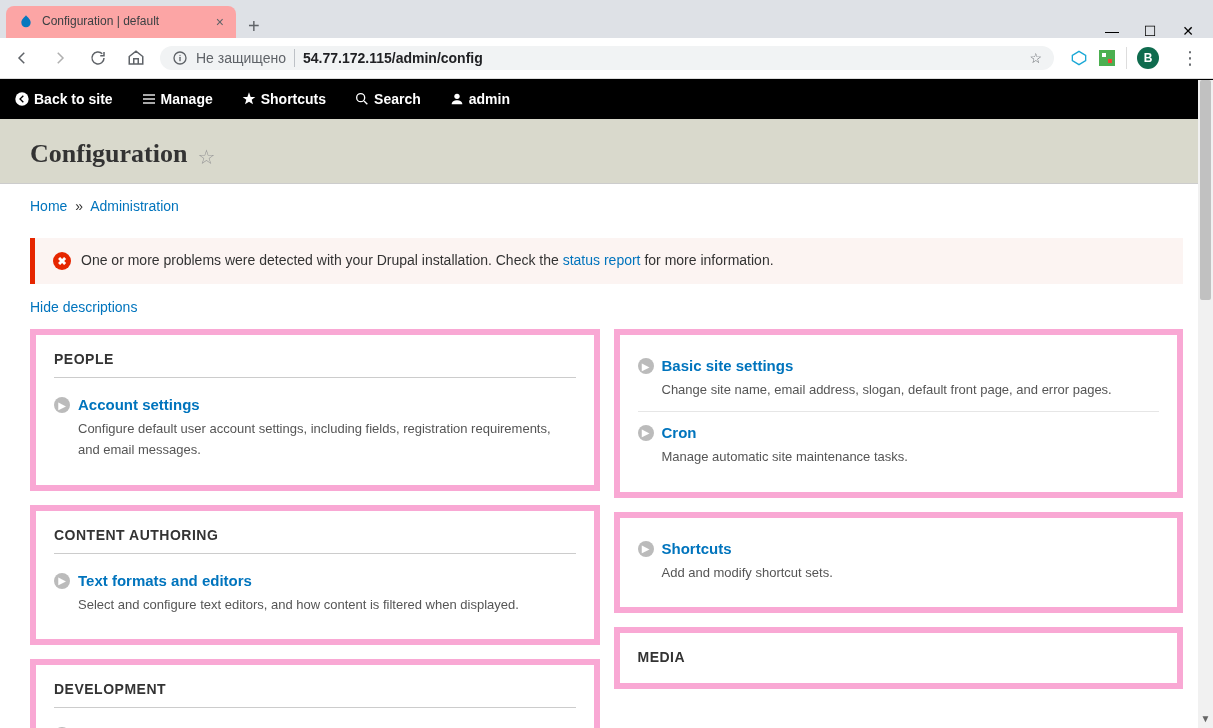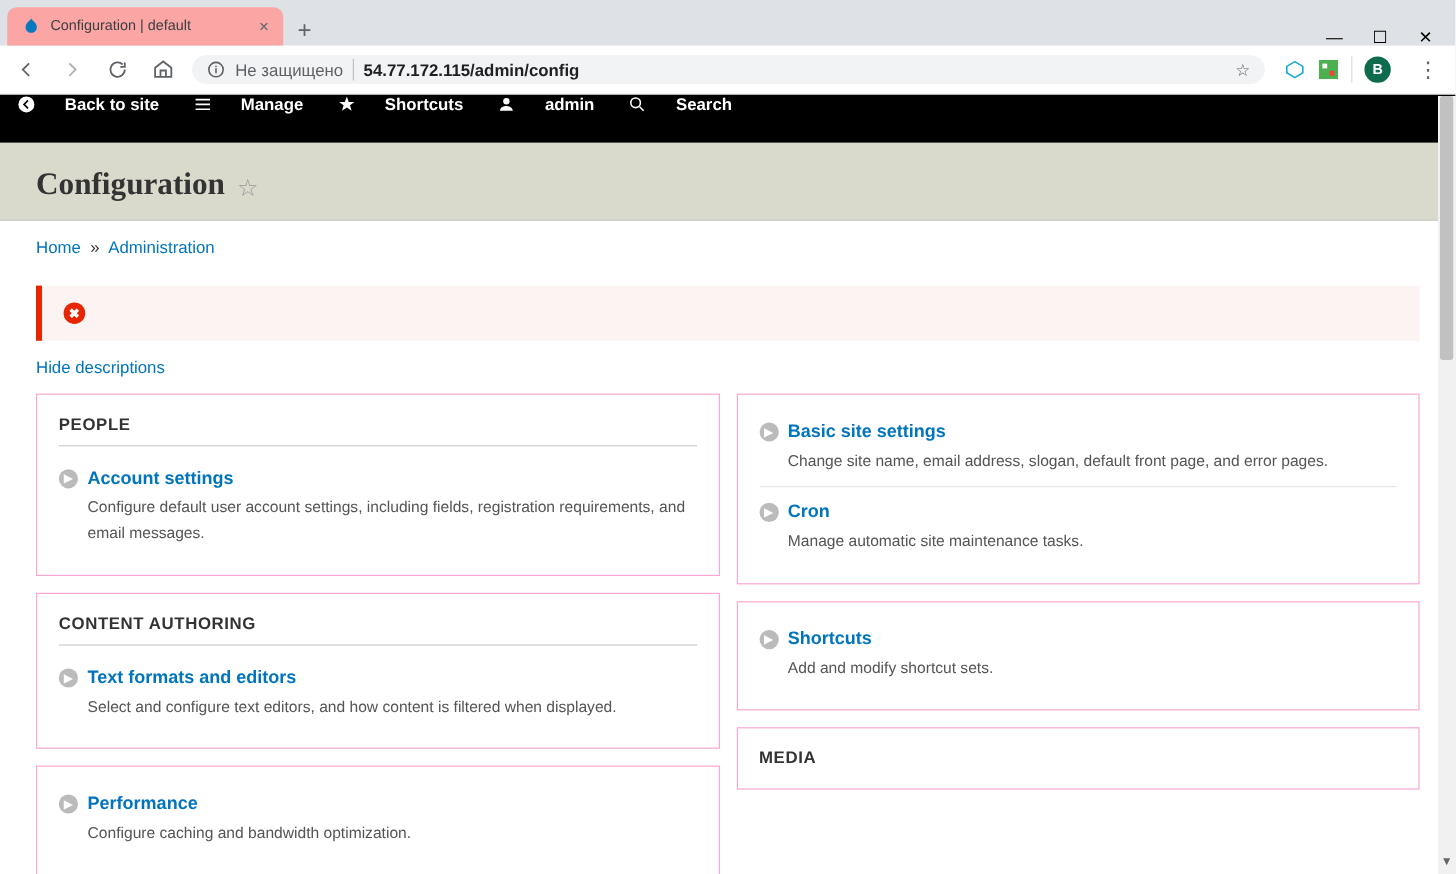--- a/index.html
+++ b/index.html
@@ -23,21 +23,21 @@
 .addr-sep { width: 1px; height: 18px; background: #bdc1c6; }
 .addr-url { color: #202124; font-weight: bold; }
 .addr-star { margin-left: auto; color: #5f6368; cursor: pointer; }
 .ext-icons { display: flex; align-items: center; gap: 10px; padding: 0 6px; }
 .ext-icon { width: 18px; height: 18px; display: flex; align-items: center; justify-content: center; }
 .profile-badge { width: 22px; height: 22px; border-radius: 50%; background: #0f6b4e; color: #fff; display: flex; align-items: center; justify-content: center; font-size: 12px; font-weight: bold; }
 .chrome-menu { font-size: 18px; color: #5f6368; cursor: pointer; padding: 0 6px; }
 
 
 .admin-bar { background: #000; color: #fff; display: flex; align-items: center; height: 40px; font-size: 14px; }
-.admin-item { display: flex; align-items: flex-start; gap: 24px; padding: 0 14px; height: 100%; font-weight: bold; cursor: pointer; }
+.admin-item { display: flex; align-items: center; gap: 4px; padding: 0 14px; height: 100%; font-weight: bold; cursor: pointer; }
 .admin-icon { display: inline-flex; align-items: center; justify-content: center; width: 16px; height: 16px; }
 
 
 .page-header { background: #d9d9cc; padding: 20px 30px 14px; border-bottom: 1px solid #ccc; }
 .page-title-row { display: flex; align-items: flex-end; gap: 10px; }
 .page-title { font-family: Georgia, serif; font-size: 26px; color: #333; font-weight: bold; }
 .star-outline { color: #999; font-size: 20px; cursor: pointer; }
 
 
 .content { padding: 14px 30px; }
@@ -46,21 +46,21 @@
 .breadcrumb-sep { color: #333; margin: 0 4px; }
 
 .message-error { border-left: 5px solid #e62600; background: #fcf4f2; padding: 14px 18px; margin-bottom: 14px; font-size: 14px; display: flex; align-items: flex-start; gap: 10px; }
 .error-icon { width: 18px; height: 18px; background: #e62600; border-radius: 50%; color: #fff; display: flex; align-items: center; justify-content: center; font-size: 11px; font-weight: bold; flex-shrink: 0; }
 .message-error a { color: #0074bd; text-decoration: none; }
 
 .hide-desc { color: #0074bd; text-decoration: none; font-size: 14px; display: inline-block; margin-bottom: 14px; }
 
 .panels { display: flex; gap: 14px; }
 .panel-col { flex: 1; display: flex; flex-direction: column; gap: 14px; }
-.panel { border: 1px solid #f9a8d4; padding: 10px 18px 14px; }
+.panel { border: 6px solid #f9a8d4; padding: 10px 18px 14px; }
 .panel h3 { font-size: 14px; font-weight: bold; letter-spacing: 0.5px; border-bottom: 1px solid #ccc; padding: 6px 0 10px; margin-bottom: 6px; }
 .panel-item { border-top: 1px solid #e6e6e6; padding: 12px 0 10px 24px; position: relative; }
 .panel-item:first-of-type { border-top: none; }
 .item-arrow { position: absolute; left: 0; top: 13px; width: 16px; height: 16px; border-radius: 50%; background: #bbb; color: #fff; display: flex; align-items: center; justify-content: center; font-size: 10px; }
 .item-link { color: #0074bd; font-weight: bold; font-size: 15px; text-decoration: none; display: inline-block; margin-bottom: 6px; }
 .item-desc { color: #555; font-size: 13px; line-height: 1.6; }
 
 
 .scroll-overlay { position: fixed; right: 0; top: 80px; bottom: 0; width: 15px; background: #f1f1f1; }
 .scroll-thumb { position: absolute; left: 2px; right: 2px; top: 0; height: 220px; background: #c1c1c1; border-radius: 2px; }
@@ -165,53 +165,56 @@
     <span class="admin-icon">
       <svg width="18" height="18" viewBox="0 0 24 24">
           <path fill="#fff" d="M12 2l2.5 7h7l-5.5 4 2 7-6-4-6 4 2-7L2.5 9h7z"></path>
         </svg>
     </span>
     <span>Shortcuts</span>
   </div>
   <div class="admin-item">
     <span class="admin-icon">
       <svg width="18" height="18" viewBox="0 0 24 24">
+          <circle cx="10" cy="10" r="6" fill="none" stroke="#fff" stroke-width="2"></circle>
+          <line x1="15" y1="15" x2="20" y2="20" stroke="#fff" stroke-width="2"></line>
+        </svg>
+    </span>
+    <span>Search</span>
+  </div>
+  <div class="admin-item">
+    <span class="admin-icon">
+      <svg width="18" height="18" viewBox="0 0 24 24">
           <circle cx="12" cy="8" r="4" fill="#fff"></circle>
           <path d="M4 20c0-4 4-6 8-6s8 2 8 6" fill="#fff"></path>
         </svg>
     </span>
     <span>admin</span>
-  </div>
-  <div class="admin-item">
-    <span class="admin-icon">
-      <svg width="18" height="18" viewBox="0 0 24 24">
-          <circle cx="10" cy="10" r="6" fill="none" stroke="#fff" stroke-width="2"></circle>
-          <line x1="15" y1="15" x2="20" y2="20" stroke="#fff" stroke-width="2"></line>
-        </svg>
-    </span>
-    <span>Search</span>
   </div>
 </div>
 
 <div class="page-header">
   <div class="page-title-row">
     <h1 class="page-title">Configuration</h1>
     <span class="star-outline">☆</span>
   </div>
 </div>
 
 <div class="content">
   <div class="breadcrumb">
     <a href="#">Home</a>
     <span class="breadcrumb-sep">»</span>
     <a href="#">Administration</a>
   </div>
 
   <div class="message-error">
     <span class="error-icon">✖</span>
+    <div>
+      <span>One or more problems were detected with your Drupal installation. Check the </span><a href="#">status report</a><span> for more information.</span>
+    </div>
   </div>
 
   <a href="#" class="hide-desc">Hide descriptions</a>
 
   <div class="panels">
     <div class="panel-col">
       <div class="panel">
         <h3>PEOPLE</h3>
         <div class="panel-item">
           <span class="item-arrow">▶</span>
@@ -221,20 +224,21 @@
       </div>
       <div class="panel">
         <h3>CONTENT AUTHORING</h3>
         <div class="panel-item">
           <span class="item-arrow">▶</span>
           <a href="#" class="item-link">Text formats and editors</a>
           <div class="item-desc">Select and configure text editors, and how content is filtered when displayed.</div>
         </div>
       </div>
       <div class="panel">
+        <h3>DEVELOPMENT</h3>
         <div class="panel-item">
           <span class="item-arrow">▶</span>
           <a href="#" class="item-link">Performance</a>
           <div class="item-desc">Configure caching and bandwidth optimization.</div>
         </div>
       </div>
     </div>
     <div class="panel-col">
       <div class="panel">
         <div class="panel-item">

